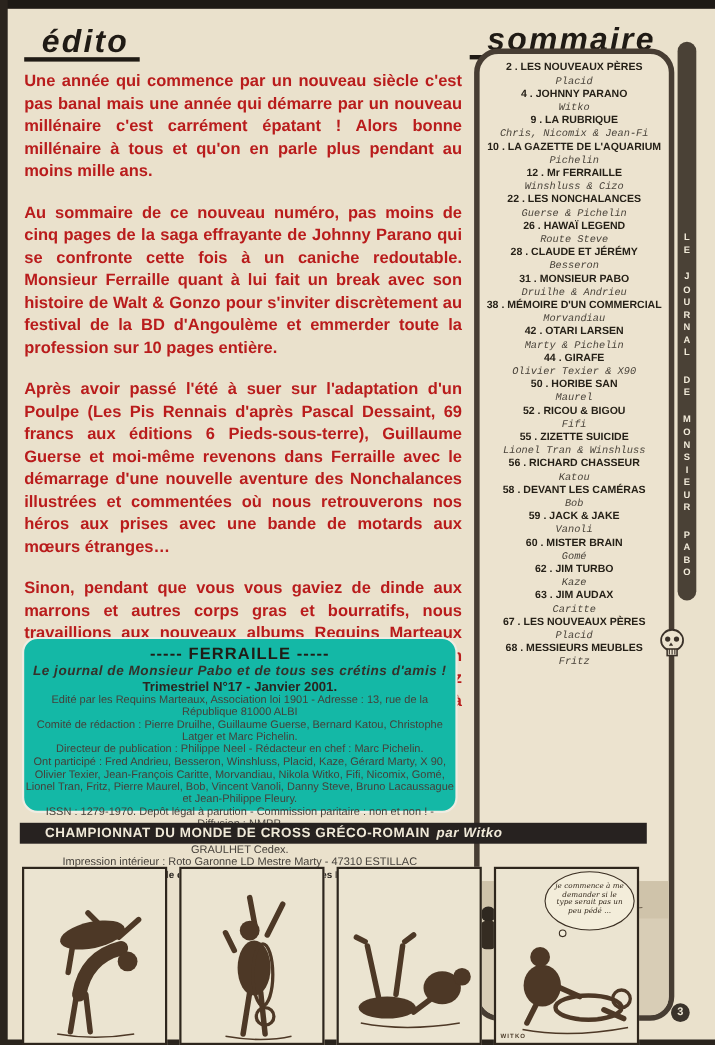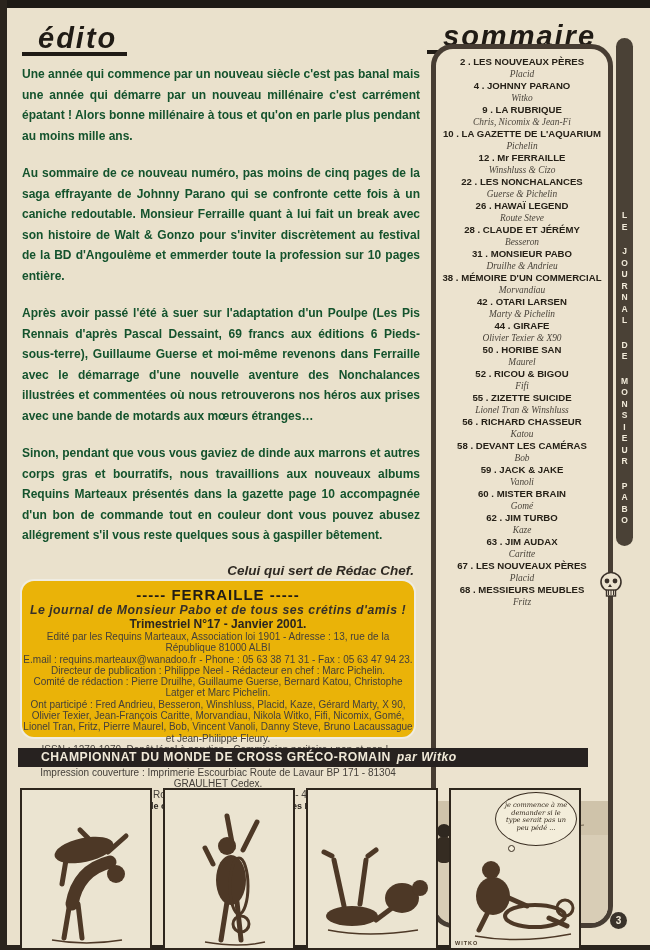--- a/index.html
+++ b/index.html
@@ -11,40 +11,40 @@
   .edge-bottom{position:absolute;left:0;top:945px;width:650px;height:5px;background:#2a241d;}
   
   .heading{position:absolute;font-style:italic;font-weight:900;font-size:29px;
            letter-spacing:2px;color:#201b15;}
   .heading::after{content:"";position:absolute;left:-16px;right:-10px;bottom:-1px;
            height:4px;background:#201b15;}
   #edito-heading{left:38px;top:22px;}
   #sommaire-heading{left:443px;top:20px;}
   
   .editorial{position:absolute;left:22px;top:64px;width:398px;}
-  .editorial p{margin:0 0 17px 0;font-size:12px;font-weight:700;line-height:20.5px;
-               text-align:justify;color:#14532d;}
+  .editorial p{margin:0 0 17px 0;font-size:15px;font-weight:700;line-height:20.5px;
+               text-align:justify;color:#b91c1c;}
   .signature{text-align:right;font-style:italic;font-weight:700;font-size:13.5px;
              padding-right:6px;color:#2e2922;}
   
   .ferraille{position:absolute;left:20px;top:579px;width:396px;height:160px;
-             background:#eab308;border:2px solid #efece2;border-radius:14px;
+             background:#14b8a6;border:2px solid #efece2;border-radius:14px;
              text-align:center;padding-top:5px;box-sizing:border-box;}
   .ferraille .f-title{font-weight:900;font-size:15px;letter-spacing:1px;color:#211c16;}
   .ferraille .f-sub{font-style:italic;font-weight:700;font-size:12.3px;letter-spacing:.5px;color:#35302a;}
   .ferraille .f-issue{font-weight:800;font-size:12px;color:#2a2520;}
   .ferraille .f-line{font-size:10px;line-height:11.3px;color:#45403a;}
   .ferraille .f-foot{font-size:9px;font-weight:800;margin-top:1px;color:#2a2520;}
   
   .sommaire-box{position:absolute;left:431px;top:44px;width:182px;height:884px;
                 border:5px solid #473d33;border-radius:22px;box-sizing:border-box;
                 background:#ece3cf;overflow:hidden;}
   .s-list{padding-top:7px;text-align:center;}
   .s-label{font-size:9.6px;font-weight:800;line-height:12px;color:#262118;}
-  .s-author{font-family:Liberation Serif, serif;font-style:italic;font-size:9.4px;
+  .s-author{font-family:Liberation Mono, monospace;font-style:italic;font-size:9.4px;
             line-height:12px;color:#4a443b;text-align:center;}
   .s-photo{position:absolute;left:0;bottom:0;width:100%;height:122px;}
   
   .vbar{position:absolute;left:616px;top:38px;width:17px;height:508px;background:#4a4136;
         border-radius:9px;text-align:center;box-sizing:border-box;padding-top:172px;}
   .vbar .vchar{font-size:8.5px;font-weight:800;color:#f1ead9;line-height:11.5px;
                font-family:"Liberation Sans",sans-serif;}
   .vbar .vgap{height:13px;}
   
   .skull{position:absolute;left:597px;top:570px;width:28px;height:32px;}
@@ -89,23 +89,22 @@
       </div>
     <div class="signature">Celui qui sert de Rédac Chef.</div>
   </div>
 
   <div class="ferraille">
     <div class="f-title">----- FERRAILLE -----</div>
     <div class="f-sub">Le journal de Monsieur Pabo et de tous ses crétins d'amis !</div>
     <div class="f-issue">Trimestriel N°17 - Janvier 2001.</div>
     <div id="ferraille-lines">
         <div class="f-line">Edité par les Requins Marteaux, Association loi 1901 - Adresse : 13, rue de la République 81000 ALBI</div>
-        <div class="f-line">E.mail : requins.marteaux@wanadoo.fr - Phone : 05 63 38 71 31 - Fax : 05 63 47 94 23.</div>
+        <div class="f-line">Comité de rédaction : Pierre Druilhe, Guillaume Guerse, Bernard Katou, Christophe Latger et Marc Pichelin.</div>
         <div class="f-line">Directeur de publication : Philippe Neel - Rédacteur en chef : Marc Pichelin.</div>
-        <div class="f-line">Comité de rédaction : Pierre Druilhe, Guillaume Guerse, Bernard Katou, Christophe Latger et Marc Pichelin.</div>
         <div class="f-line">Ont participé : Fred Andrieu, Besseron, Winshluss, Placid, Kaze, Gérard Marty, X 90, Olivier Texier, Jean-François Caritte, Morvandiau, Nikola Witko, Fifi, Nicomix, Gomé, Lionel Tran, Fritz, Pierre Maurel, Bob, Vincent Vanoli, Danny Steve, Bruno Lacaussague et Jean-Philippe Fleury.</div>
         <div class="f-line">ISSN : 1279-1970. Depôt légal à parution - Commission paritaire : non et non ! - Diffusion : NMPP.</div>
         <div class="f-line">Impression couverture : Imprimerie Escourbiac Route de Lavaur BP 171 - 81304 GRAULHET Cedex.</div>
         <div class="f-line">Impression intérieur : Roto Garonne LD Mestre Marty - 47310 ESTILLAC</div>
       </div>
     <div class="f-foot">Publié avec le concours du Centre National des Lettres.</div>
   </div>
 
   <div class="sommaire-box">
     <div class="s-list">

